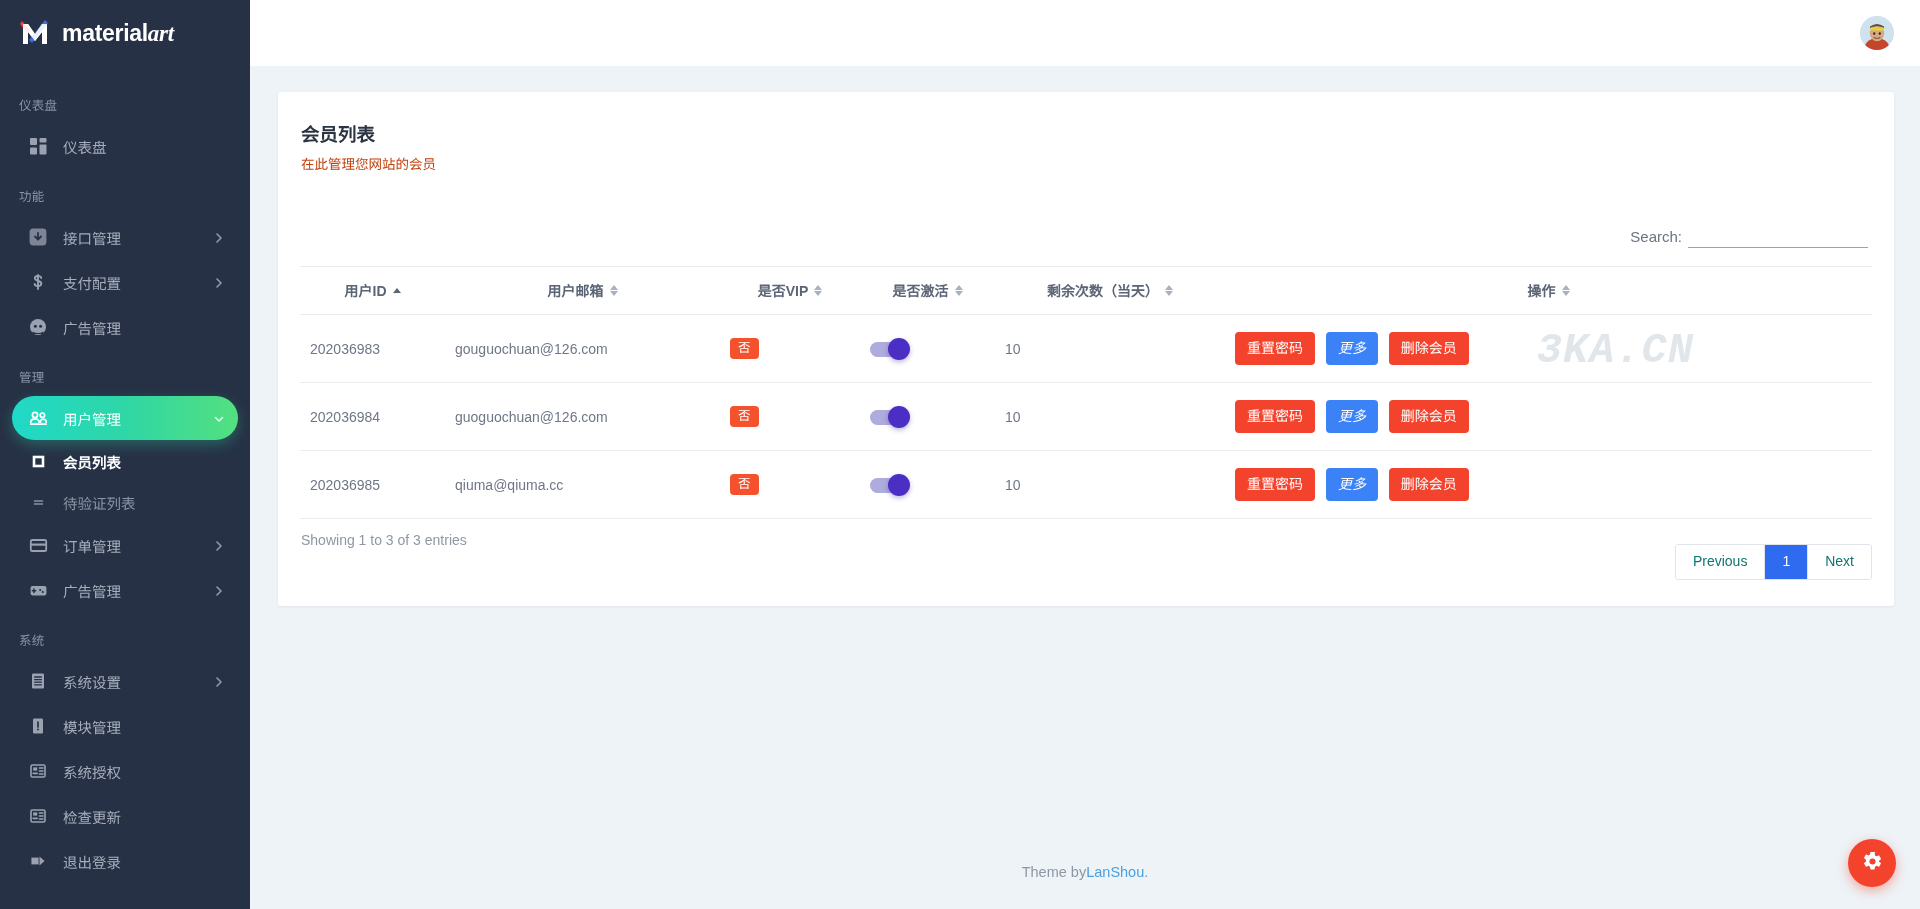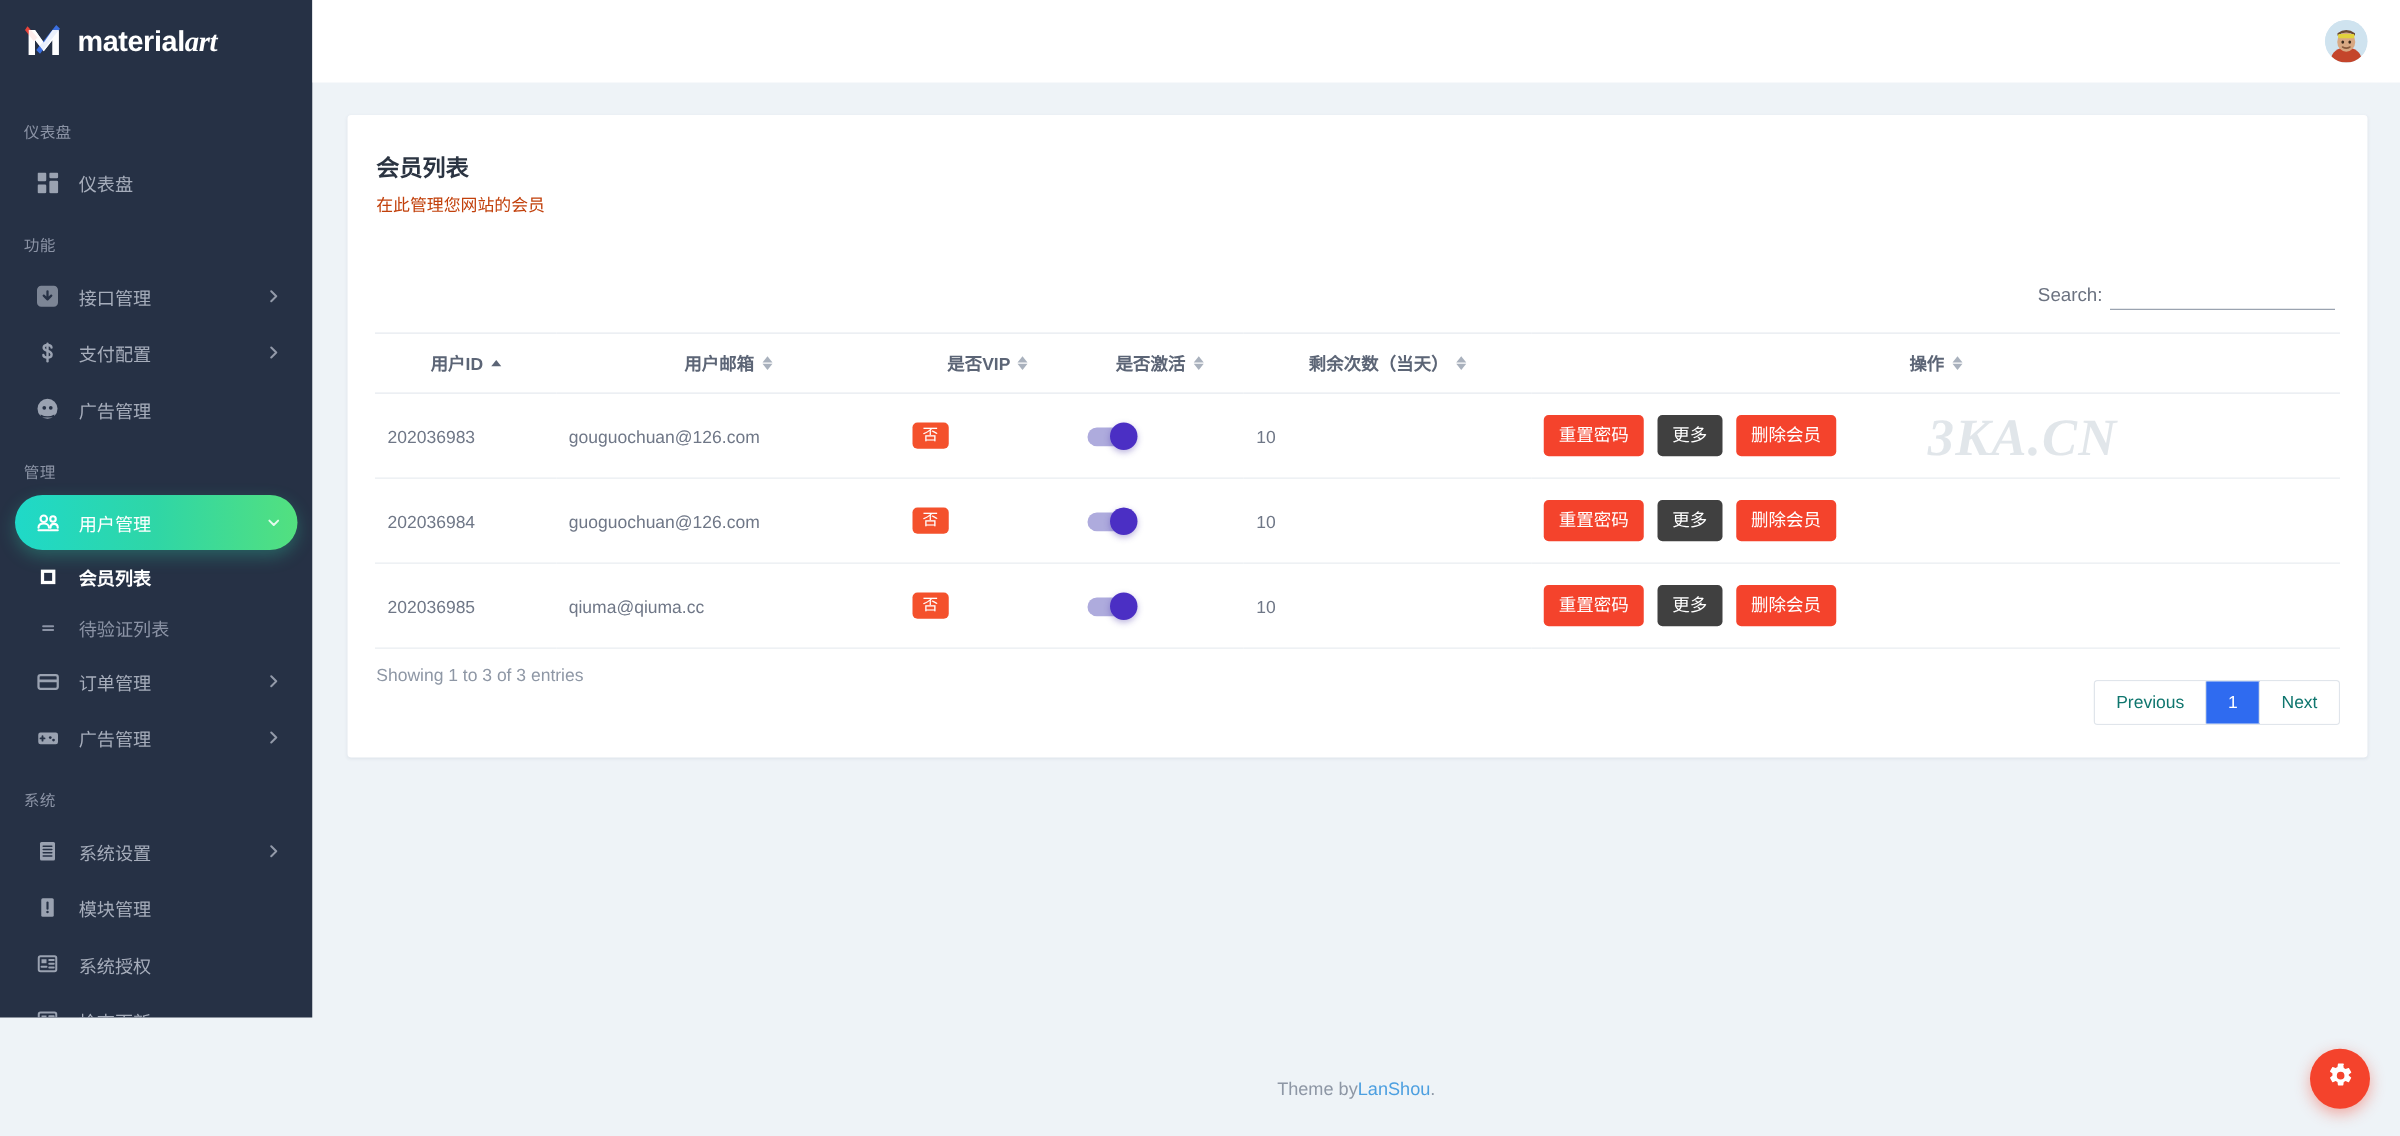--- a/index.html
+++ b/index.html
@@ -9,21 +9,21 @@
     width: 1920px; height: 909px;
     overflow: hidden;
     font-family: "Liberation Sans", "DejaVu Sans", sans-serif;
   }
   body { background: #eef3f7; }
 
   .app { display: flex; width: 1920px; height: 909px; }
 
   
   .sidebar {
-    width: 250px; min-width: 250px; height: 814px;
+    width: 250px; min-width: 250px; height: 909px;
     background: #263145;
     overflow: hidden;
     position: relative;
   }
   .brand {
     height: 66px;
     display: flex; align-items: center;
     padding-left: 18px;
     gap: 10px;
   }
@@ -132,21 +132,21 @@
     margin: 6px 0 0 1px;
   }
   .card-sub {
     font-size: 13.5px; color: #c2410c;
     margin-top: 7px; margin-left: 1px;
   }
 
   .watermark {
     position: absolute;
     right: 200px; top: 235px;
-    font-family: Liberation Serif, serif;
+    font-family: Liberation Mono, monospace;
     font-style: italic; font-weight: bold;
     font-size: 42px;
     color: #c9d2da;
     opacity: .55;
     letter-spacing: 1px;
     pointer-events: none;
     user-select: none;
     text-shadow: 1px 1px 0 #ffffff;
   }
 
@@ -251,21 +251,21 @@
     font-size: 14px;
     font-family: inherit;
     border-radius: 4px;
     padding: 8px 12px 9px 12px;
     margin-right: 7px;
     cursor: pointer;
     line-height: 1.15;
     white-space: nowrap;
   }
   .btn-red  { background: #f4432c; }
-  .btn-blue { background: #404040; }
+  .btn-blue { background: #3b82f6; font-style: italic; }
 
   .table-foot {
     display: flex; align-items: flex-start; justify-content: space-between;
     margin-top: 13px;
   }
   .entries-info { font-size: 14px; color: #8e97a5; padding-left: 1px; }
 
   .pager {
     display: inline-flex;
     border: 1px solid #e0e5eb;

